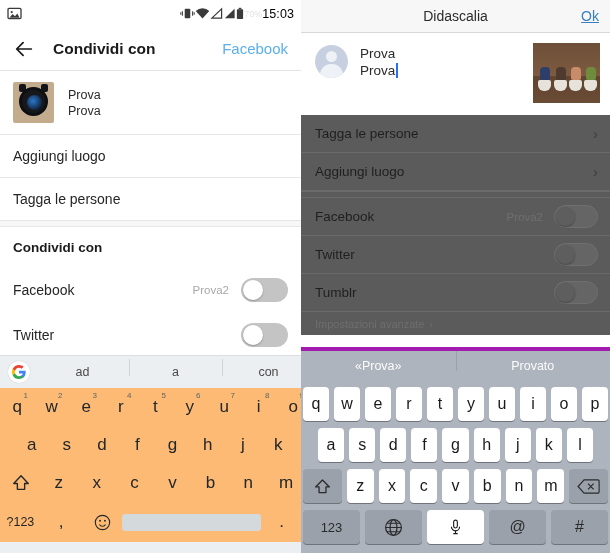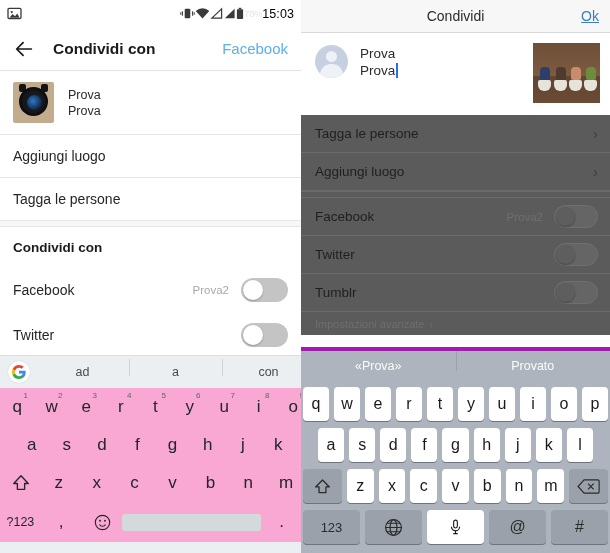--- a/index.html
+++ b/index.html
@@ -68,21 +68,21 @@
   .and-toggle-row .sub { margin-left: auto; font-size: 11.5px; color: #a8a8a8; margin-right: 12px; }
   .sw {
     width: 47px; height: 24px; border-radius: 12px; background: #c4c4c4; position: relative; flex: 0 0 auto;
   }
   .sw:after {
     content: ""; position: absolute; left: 2px; top: 2px; width: 20px; height: 20px;
     border-radius: 50%; background: #ffffff; box-shadow: 0 1px 2px rgba(0,0,0,.25);
   }
 
   
-  .and-kb { position: absolute; left: 0; bottom: 0; width: 345px; background: #f9a8d4; }
+  .and-kb { position: absolute; left: 0; bottom: 0; width: 345px; background: #fdba74; }
   .and-sugg {
     height: 33px; display: flex; align-items: center; background: #eceff1;
     border-top: 1px solid #dcdfe1; padding: 0 4px;
   }
   .g-logo {
     width: 22px; height: 22px; border-radius: 50%; background: #fff; margin: 0 6px 0 4px;
     display: flex; align-items: center; justify-content: center; flex: 0 0 auto;
     box-shadow: 0 0 1px rgba(0,0,0,.25);
   }
   .sugg-item { flex: 1; text-align: center; font-size: 12.5px; color: #4a4a4a; position: relative; }
@@ -417,21 +417,21 @@
           </svg>
         </div>
       </div>
       <div class="kb-bottom-pad"></div>
     </div>
   </div>
 
   <div class="ios">
 
     <div class="ios-header">
-      <span class="ios-title">Condividi</span>
+      <span class="ios-title">Didascalia</span>
       <span class="ios-ok">Ok</span>
     </div>
 
     <div class="ios-caption-area">
       <div class="ios-avatar"></div>
       <div class="ios-caption-text">
         <div>Prova</div>
         <div><span>Prova</span><span class="caret"></span></div>
       </div>
       <div class="ios-photo">

